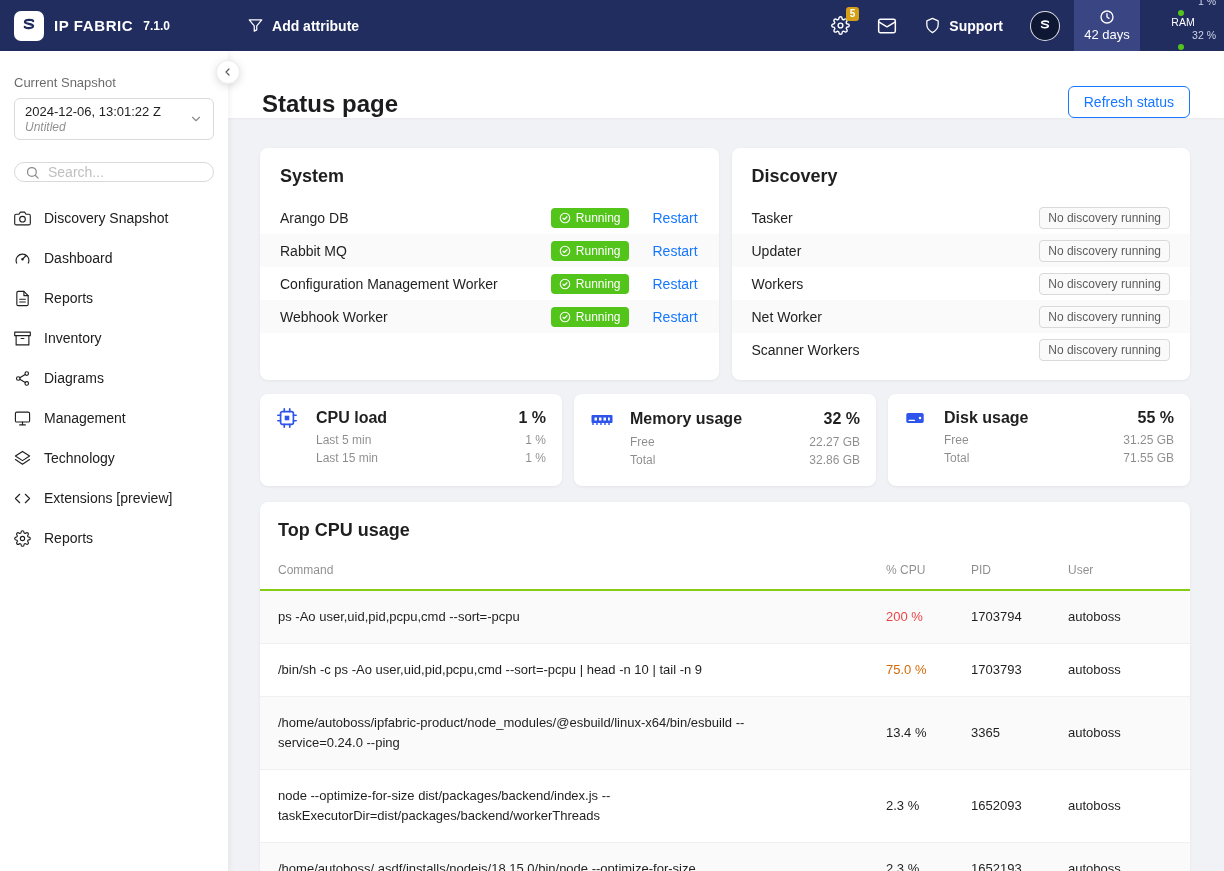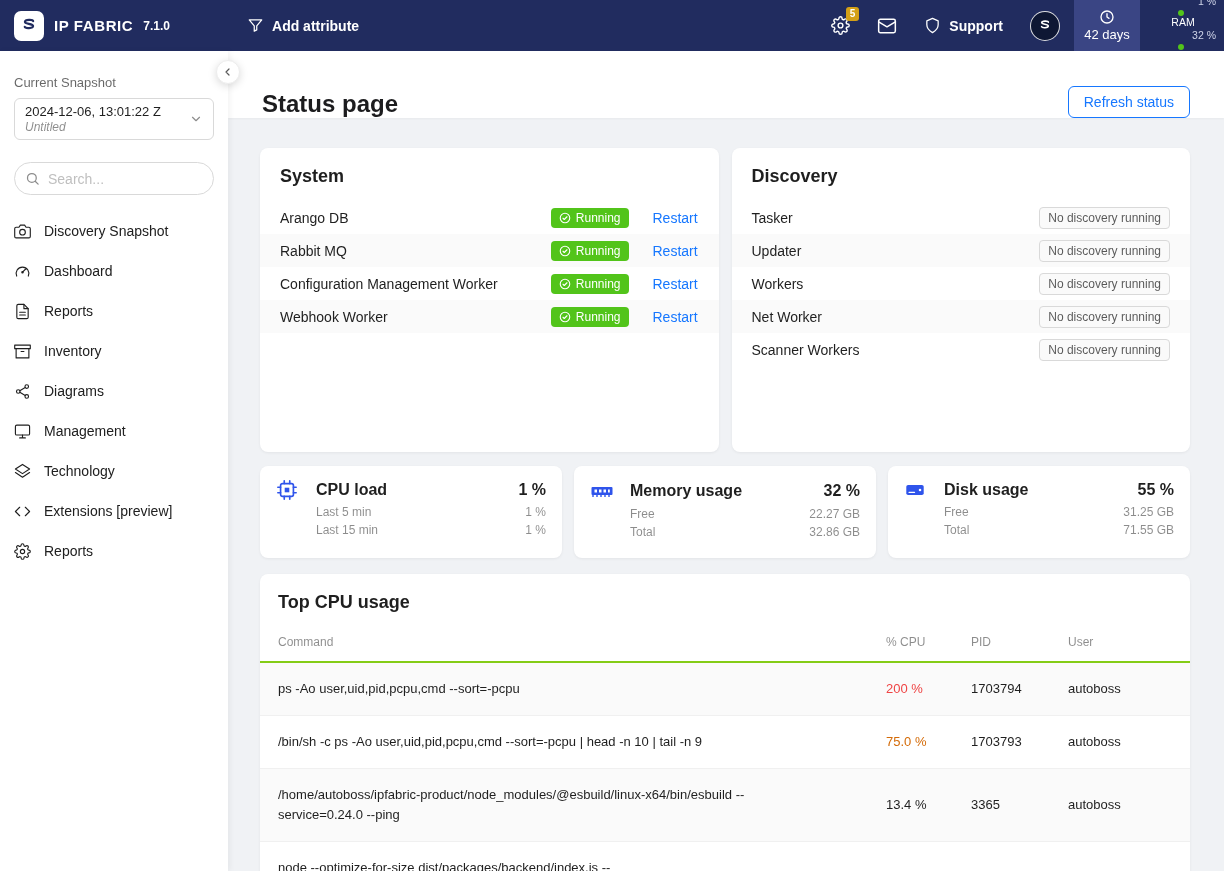--- a/index.html
+++ b/index.html
@@ -37,21 +37,21 @@
 
   
   .sidebar { width:228px; background:#fff; padding:12px 14px; z-index:2;
     box-shadow:2px 0 6px rgba(0,0,0,.05); }
   .snap-label { font-size:13px; color:#00000099; margin:12px 0 8px; }
   .snap-select { border:1px solid #d9d9d9; border-radius:6px; padding:5px 10px;
     display:flex; align-items:center; cursor:pointer; background:#fff; }
   .snap-texts { flex:1; min-width:0; }
   .snap-date { font-size:13px; color:#1f1f1f; }
   .snap-name { font-size:12px; color:#00000073; font-style:italic; margin-top:1px; }
-  .search-box { margin-top:22px; border:1px solid #d9d9d9; border-radius:18px; height:33px;
+  .search-box { margin-top:22px; border:1px solid #d9d9d9; border-radius:18px; height:20px;
     display:flex; align-items:center; padding:0 10px; gap:8px; background:#fff; }
   .search-box input { border:none; outline:none; flex:1; font-size:14px; color:#1f1f1f;
     font-family:inherit; min-width:0; background:transparent; }
   .search-box input::placeholder { color:#bfbfbf; }
   .menu { margin-top:16px; }
   .menu-item { display:flex; align-items:center; gap:13px; height:40px; font-size:14px;
     color:#202020; font-weight:500; cursor:pointer; }
   .menu-item svg { color:#1f1f1f; flex:0 0 auto; }
 
   .collapse-btn { position:absolute; left:216px; top:9px; width:24px; height:24px;
@@ -64,21 +64,21 @@
   .page-header { background:#fff; height:67px; display:flex; align-items:flex-end;
     justify-content:space-between; padding:0 34px 0 34px; box-shadow:0 1px 2px rgba(0,0,0,.04); }
   .page-title { font-size:24px; font-weight:700; color:#1c1c1e; }
   .refresh-btn { height:32px; padding:0 15px; border:1px solid #1677ff; color:#1677ff;
     background:#fff; border-radius:6px; font-size:14px; cursor:pointer; font-family:inherit; }
   .content { flex:1; overflow:hidden; padding:30px 34px 0 32px; }
 
   .card { background:#fff; border-radius:8px; box-shadow:0 1px 3px rgba(0,0,0,.06); }
 
   .cards-row { display:flex; gap:13px; }
-  .svc-card { flex:1; height:304px; padding-top:16px; overflow:hidden; }
+  .svc-card { flex:1; height:232px; padding-top:16px; overflow:hidden; }
   .svc-title { font-size:18px; font-weight:700; color:#1f1f1f; padding:2px 20px 14px; }
   .svc-row { display:flex; align-items:center; height:33px; padding:0 20px; }
   .svc-row.alt { background:#fafafa; }
   .svc-name { flex:1; font-size:14px; font-weight:500; color:#1f1f1f; }
   .badge-running { background:#52c41a; color:#fff; font-size:12px; border-radius:4px;
     padding:2px 8px; display:inline-flex; align-items:center; gap:5px; line-height:16px; }
   .restart { color:#1677ff; font-size:14px; margin-left:24px; cursor:pointer;
     text-decoration:none; width:46px; }
   .badge-gray { background:#fafafa; border:1px solid #d9d9d9; color:#000000a6;
     font-size:12px; border-radius:4px; padding:2px 8px; line-height:16px; }

